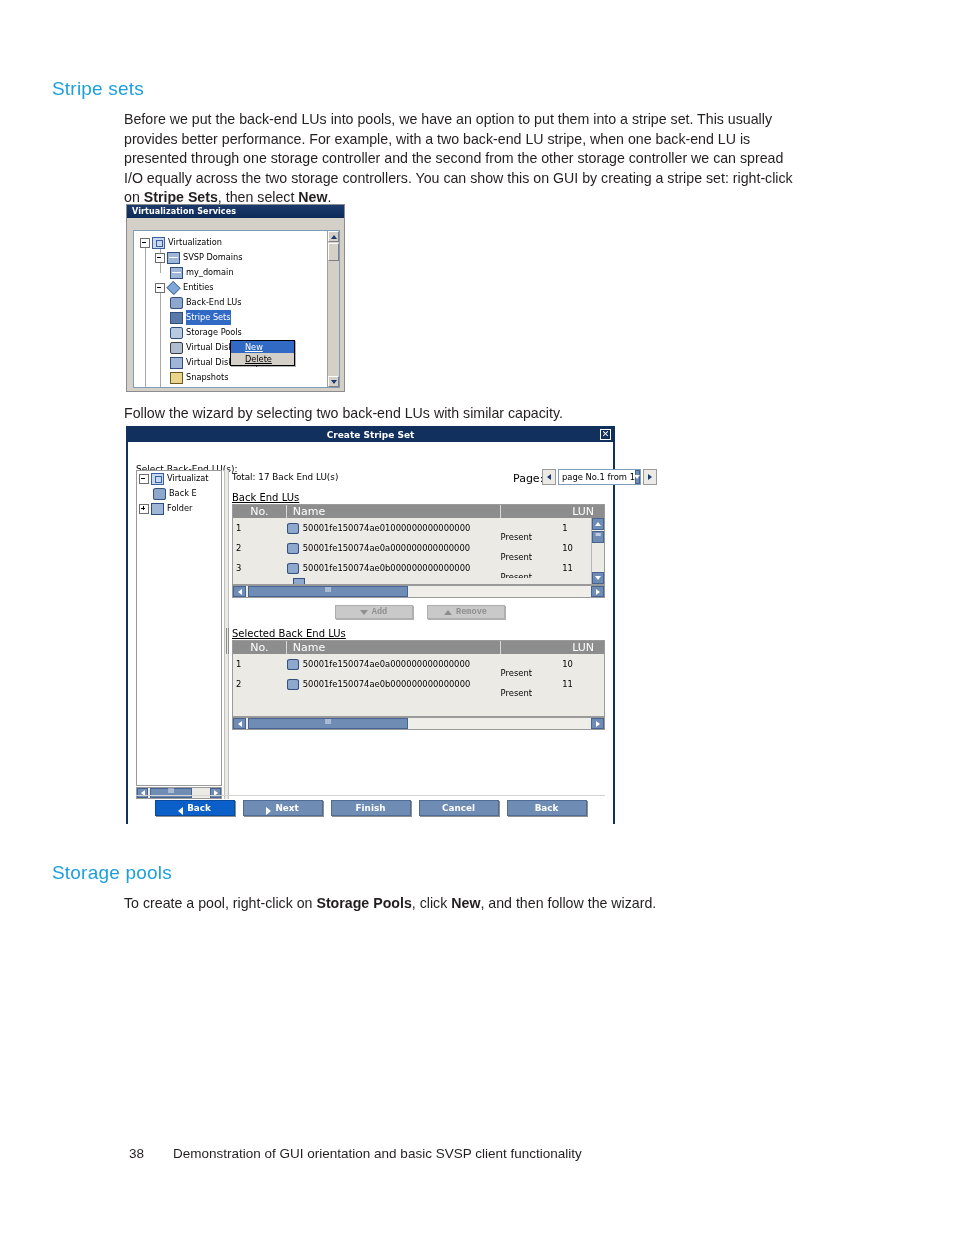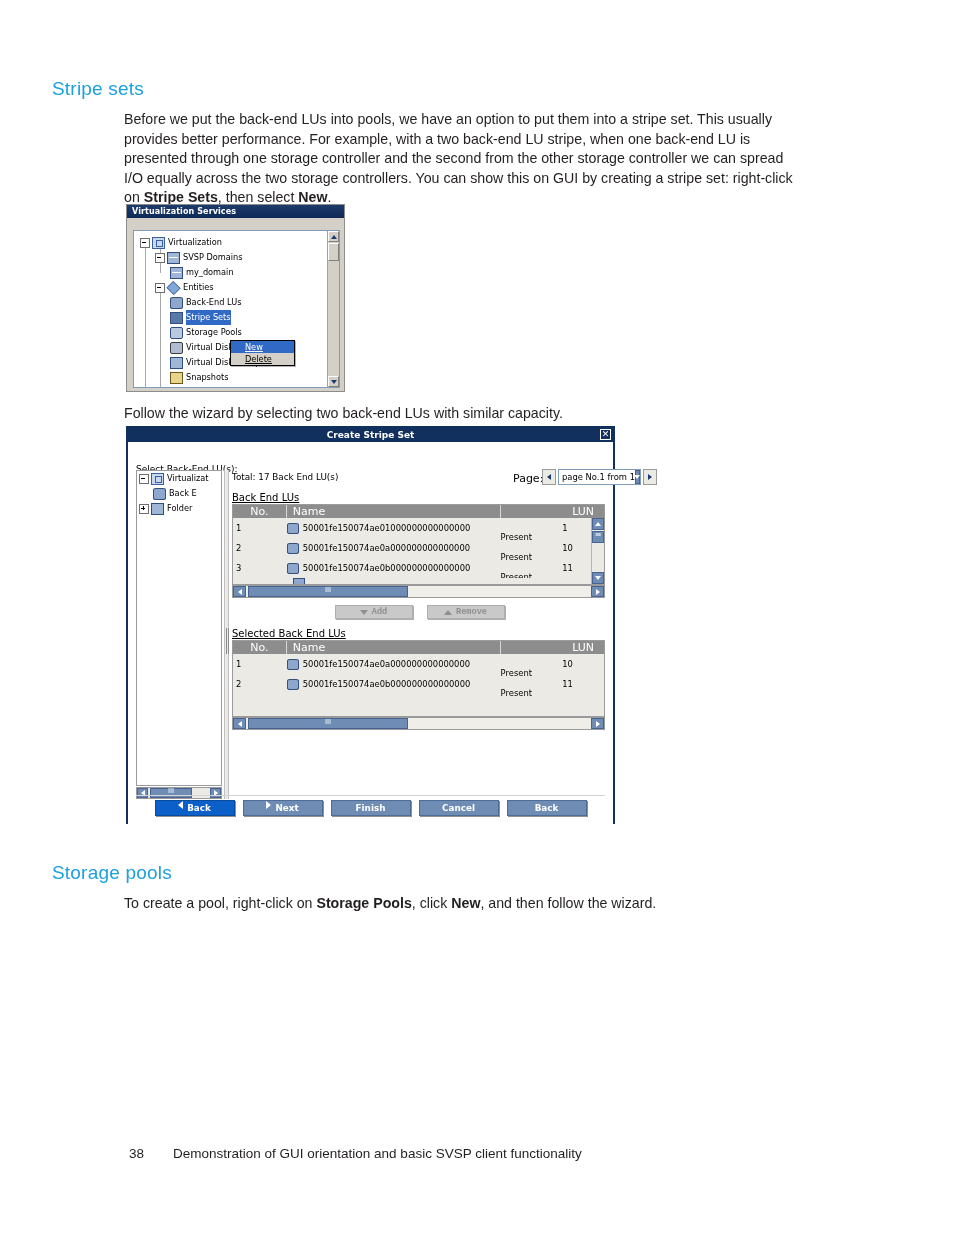--- a/index.html
+++ b/index.html
@@ -253,21 +253,21 @@
   .arbtn .ar.dn{border-left:4px solid transparent;border-right:4px solid transparent;border-top:5px solid #8f8f8f;}
   .arbtn .ar.up{border-left:4px solid transparent;border-right:4px solid transparent;border-bottom:5px solid #8f8f8f;}
 
   
   .btnbar{
     position:absolute;left:0;right:0;bottom:8px;display:flex;justify-content:center;gap:8px;
   }
   .dbtn{
     width:80px;height:16px;background:#6f8cb4;border:1px solid #4e6c95;box-sizing:border-box;
     color:#fff;font-size:8.8px;font-weight:700;line-height:14px;text-align:center;
-    box-shadow:1px 1px 0 #8f8f8f;display:flex;align-items:flex-start;justify-content:center;gap:4px;
+    box-shadow:1px 1px 0 #8f8f8f;display:flex;align-items:flex-end;justify-content:center;gap:4px;
   }
   .dbtn.primary{background:#0a5fc8;border-color:#084a9c;}
   .dbtn .ar{width:0;height:0;}
   .dbtn .ar.lf{border-top:4px solid transparent;border-bottom:4px solid transparent;border-right:5px solid #fff;}
   .dbtn .ar.rt{border-top:4px solid transparent;border-bottom:4px solid transparent;border-left:5px solid #fff;}
   .sep-line{position:absolute;left:8px;right:8px;bottom:28px;height:0;border-top:1px solid #d4d4d4;}
 </style>
 </head>
 <body>
 

